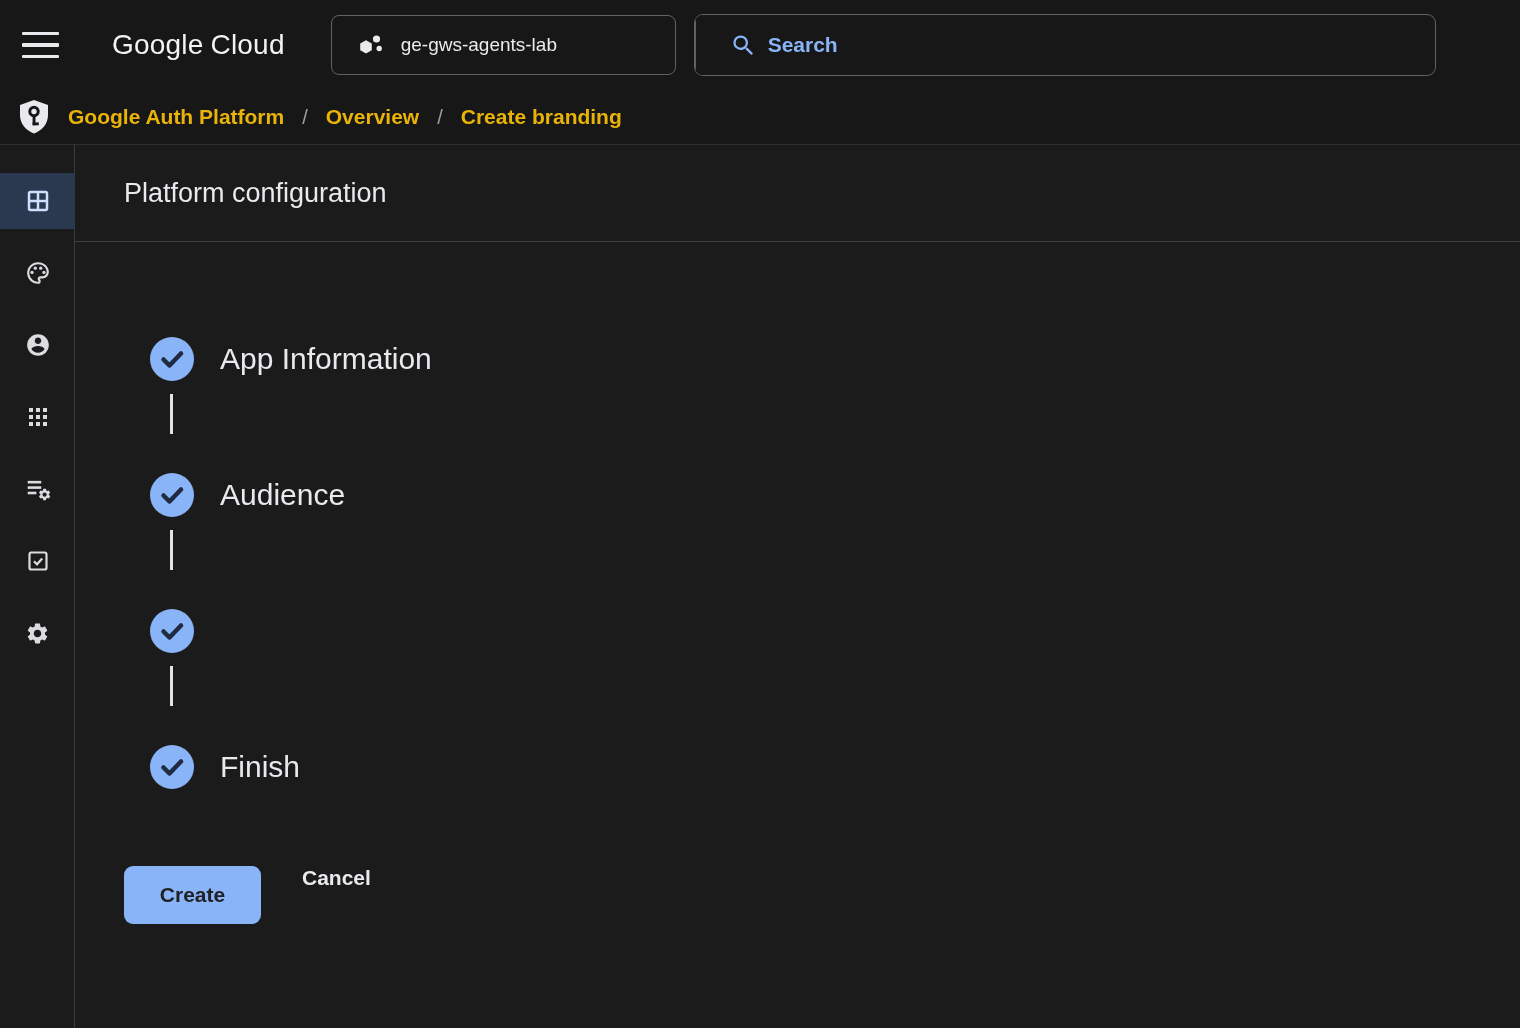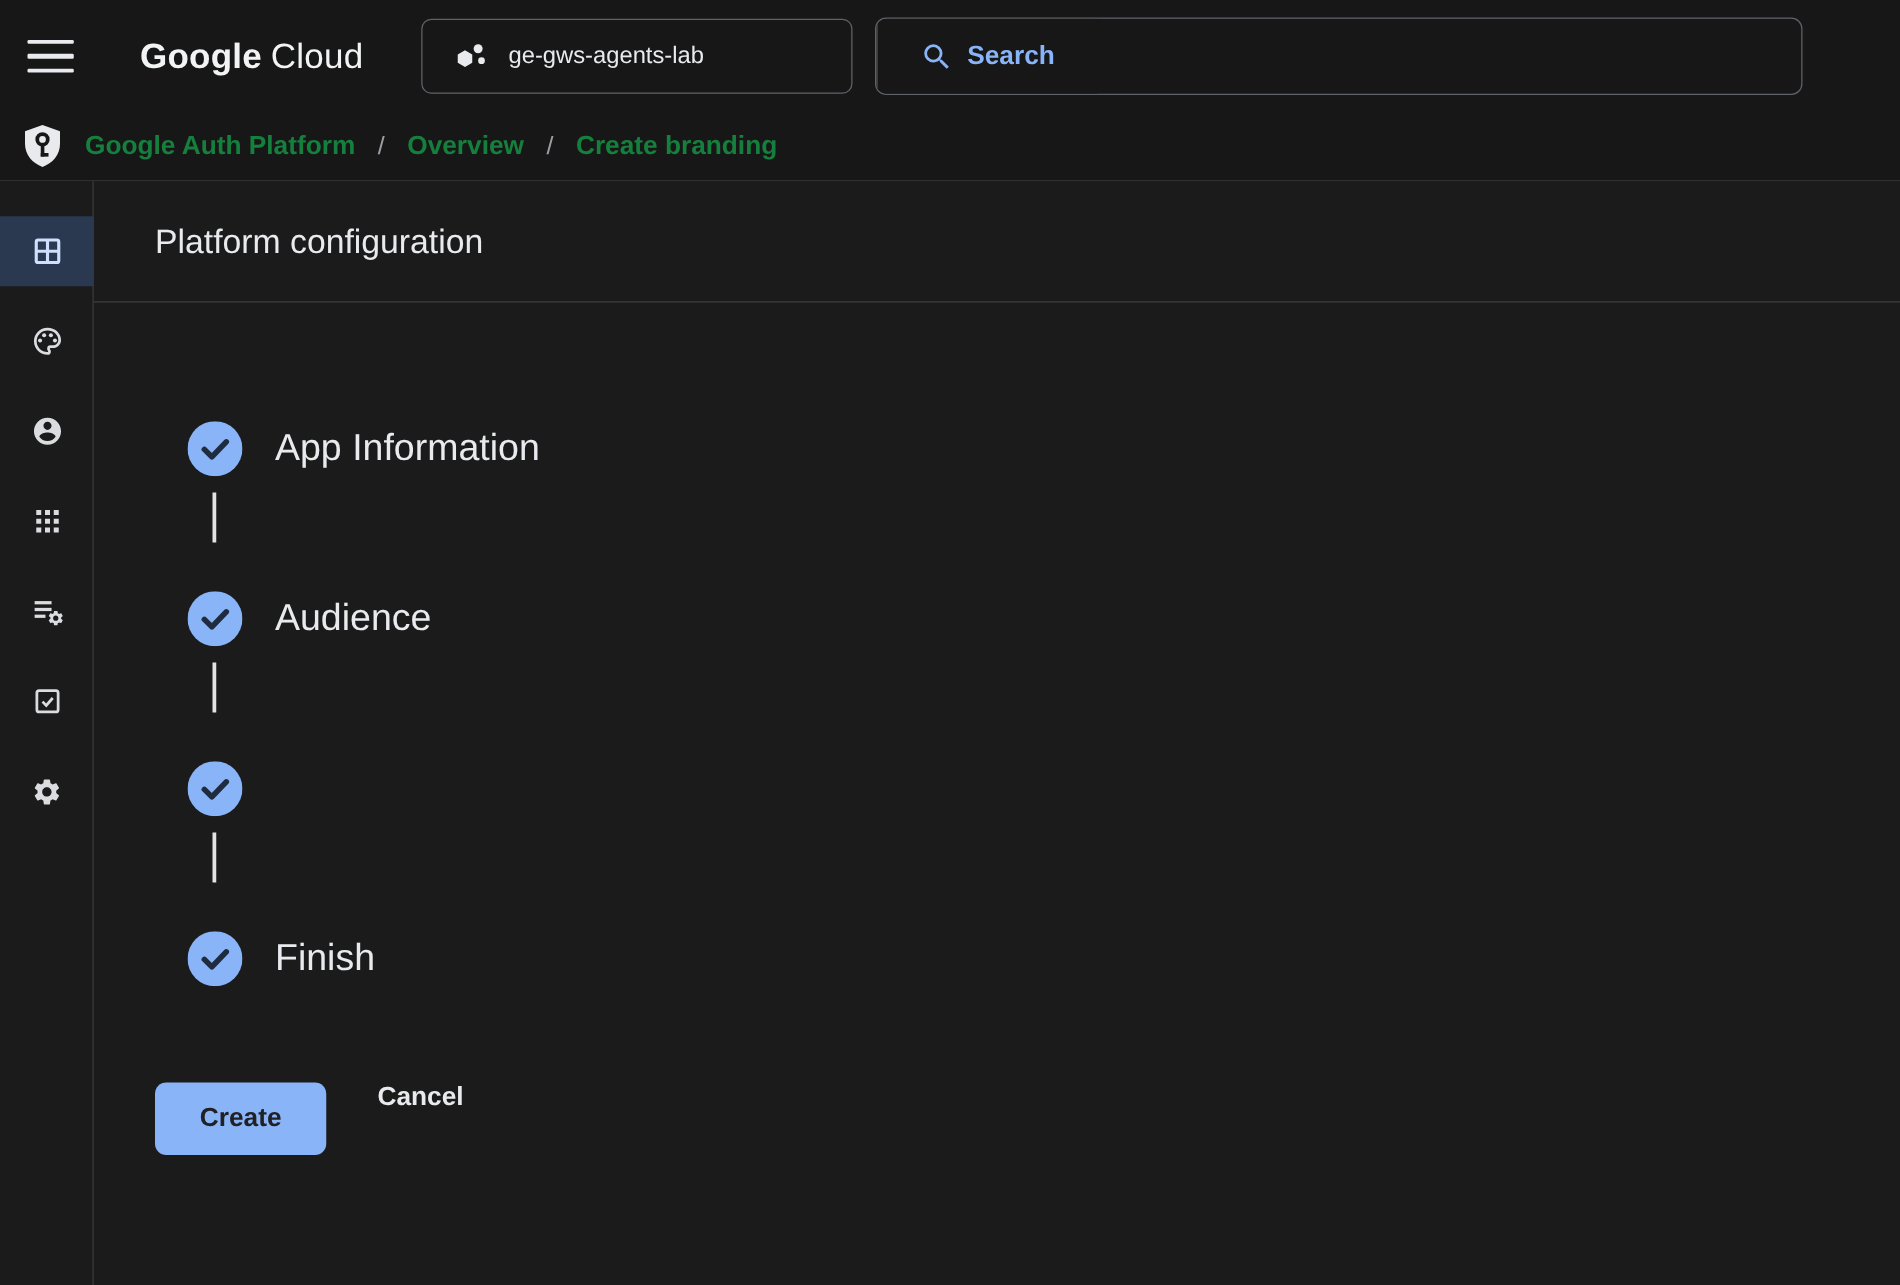--- a/index.html
+++ b/index.html
@@ -20,21 +20,21 @@
     align-items:center;
     padding:0 24px 0 22px;
   }
   .hamburger {
     width:52px; height:52px;
     display:flex; flex-direction:column; justify-content:center; align-items:flex-start;
     gap:8px; cursor:pointer; flex:0 0 auto;
   }
   .hamburger i { display:block; width:37px; height:3.5px; background:#e8eaed; border-radius:1px; }
   .logo { font-size:28px; margin-left:38px; white-space:nowrap; color:#f1f3f4; letter-spacing:0.2px; }
-  .logo .g { font-weight:700; }
+  .logo .g { font-weight:400; }
   .logo .c { font-weight:400; margin-left:7px; }
 
   .project-selector {
     margin-left:46px;
     height:60px; min-width:345px;
     border:1px solid #5f6368; border-radius:8px;
     display:flex; align-items:center; gap:17px;
     padding:0 24px; cursor:pointer; color:#e8eaed;
   }
   .project-selector .proj-label { font-size:19px; }
@@ -61,21 +61,21 @@
 
   
   .breadcrumb-bar {
     height:55px;
     background:#171717;
     border-bottom:1px solid #2d2f31;
     display:flex; align-items:center;
     padding:0 14px;
     gap:14px;
   }
-  .crumb { font-size:21px; font-weight:700; color:#15803d; cursor:pointer; }
+  .crumb { font-size:21px; font-weight:700; color:#eab308; cursor:pointer; }
   .crumb.current { cursor:default; }
   .crumb-sep { font-size:20px; color:#9aa0a6; padding:0 4px; }
 
   
   .page-body { display:flex; height:883px; }
 
   .sidebar {
     width:75px; flex:0 0 75px;
     border-right:1px solid #3a3b3d;
     padding-top:28px;

